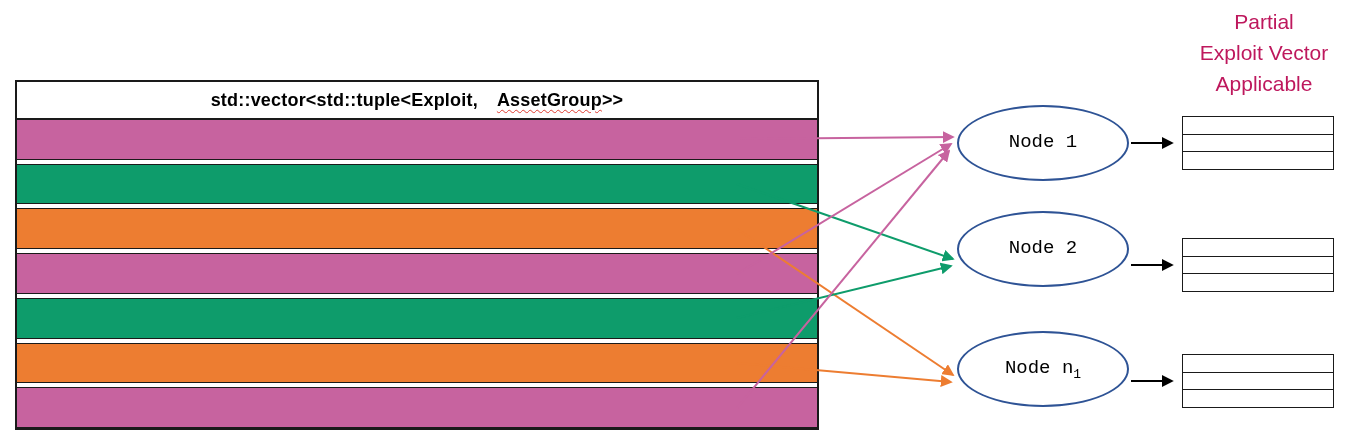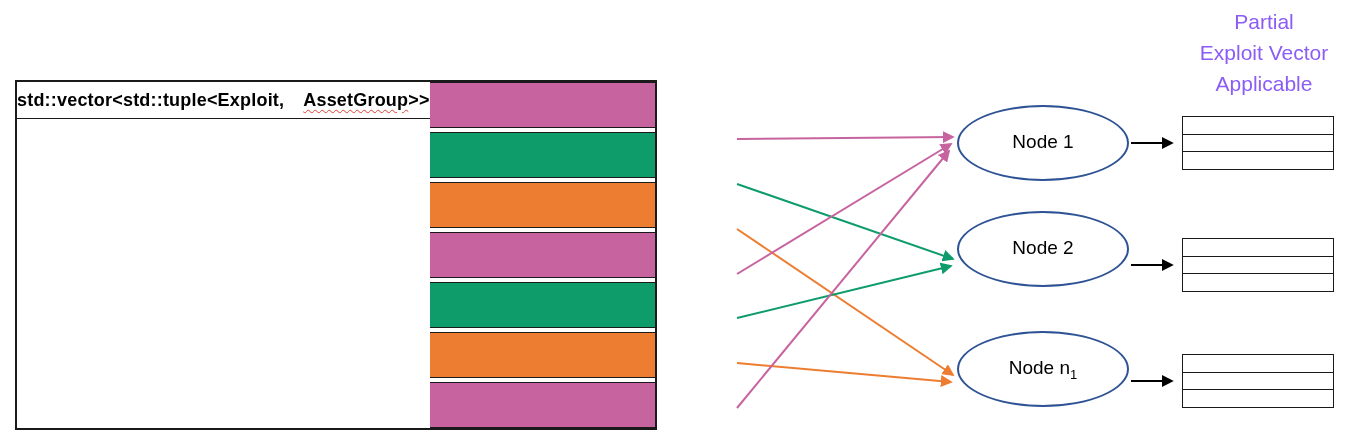--- a/index.html
+++ b/index.html
@@ -3,23 +3,23 @@
 <meta charset="utf-8">
 <style>
   html,body { margin:0; padding:0; background:#ffffff; }
   .canvas {
     position:relative; width:1351px; height:447px; background:#ffffff;
     font-family:"Liberation Sans", sans-serif; overflow:hidden; color:#000;
   }
 
   
   .vector-box {
-    position:absolute; left:15px; top:80px; width:642px; height:350px;
+    position:absolute; left:15px; top:80px; width:804px; height:350px;
     border:2px solid #1a1a1a; background:#ffffff; box-sizing:border-box;
-    display:flex; flex-direction:row;
+    display:flex; flex-direction:column;
   }
   .vector-header {
     height:36px; flex:0 0 36px; border-bottom:1px solid #1a1a1a;
     display:flex; align-items:center; justify-content:center;
     font-weight:bold; font-size:18px; letter-spacing:0.2px; background:#ffffff;
   }
   .misspelled {
     text-decoration-line:underline; text-decoration-style:wavy;
     text-decoration-color:var(--c-misspell_underline,#E03C31);
     text-decoration-thickness:1px; text-underline-offset:3px;margin-left:19px;
@@ -29,36 +29,37 @@
   }
   .vrow { flex:1 1 auto; border-top:1px solid #1a1a1a; border-bottom:1px solid #1a1a1a; box-sizing:border-box; }
 
   
   .node {
     position:absolute; left:957px; width:172px; height:76px;
     border:2px solid var(--c-node_border,#2E5395); border-radius:50%;
     background:#ffffff; box-sizing:border-box;
     display:flex; align-items:center; justify-content:center;
     font-size:19px;
+    font-family:Liberation Mono, monospace;
   }
   .node sub { font-size:13px; }
 
   
   .mini-table {
     position:absolute; left:1182px; width:152px; height:54px;
     border:1px solid #1a1a1a; background:#ffffff; box-sizing:border-box;
     display:flex; flex-direction:column;
   }
   .mini-row { flex:1 1 auto; border-bottom:1px solid #1a1a1a; }
   .mini-row:last-child { border-bottom:none; }
 
   
   .output-label {
     position:absolute; left:1178px; top:6px; width:172px;
-    text-align:center; font-size:21px; line-height:31px; color:#8b5cf6;
+    text-align:center; font-size:21px; line-height:31px; color:#be185d;
   }
 
   
   .arrows {
     position:absolute; left:0; top:0; width:1351px; height:447px;
     pointer-events:none;
   }
 </style>
 </head>
 <body>

